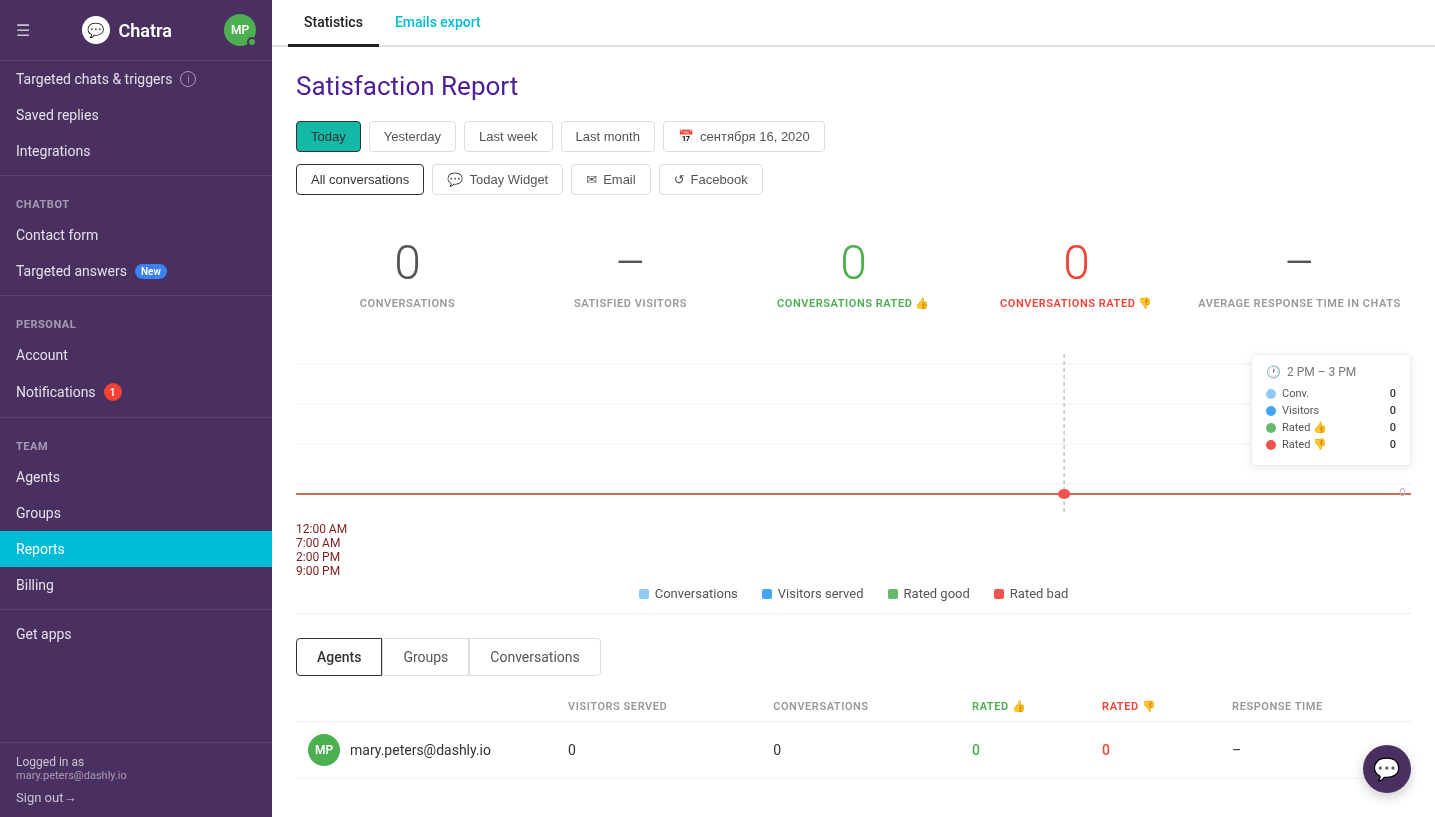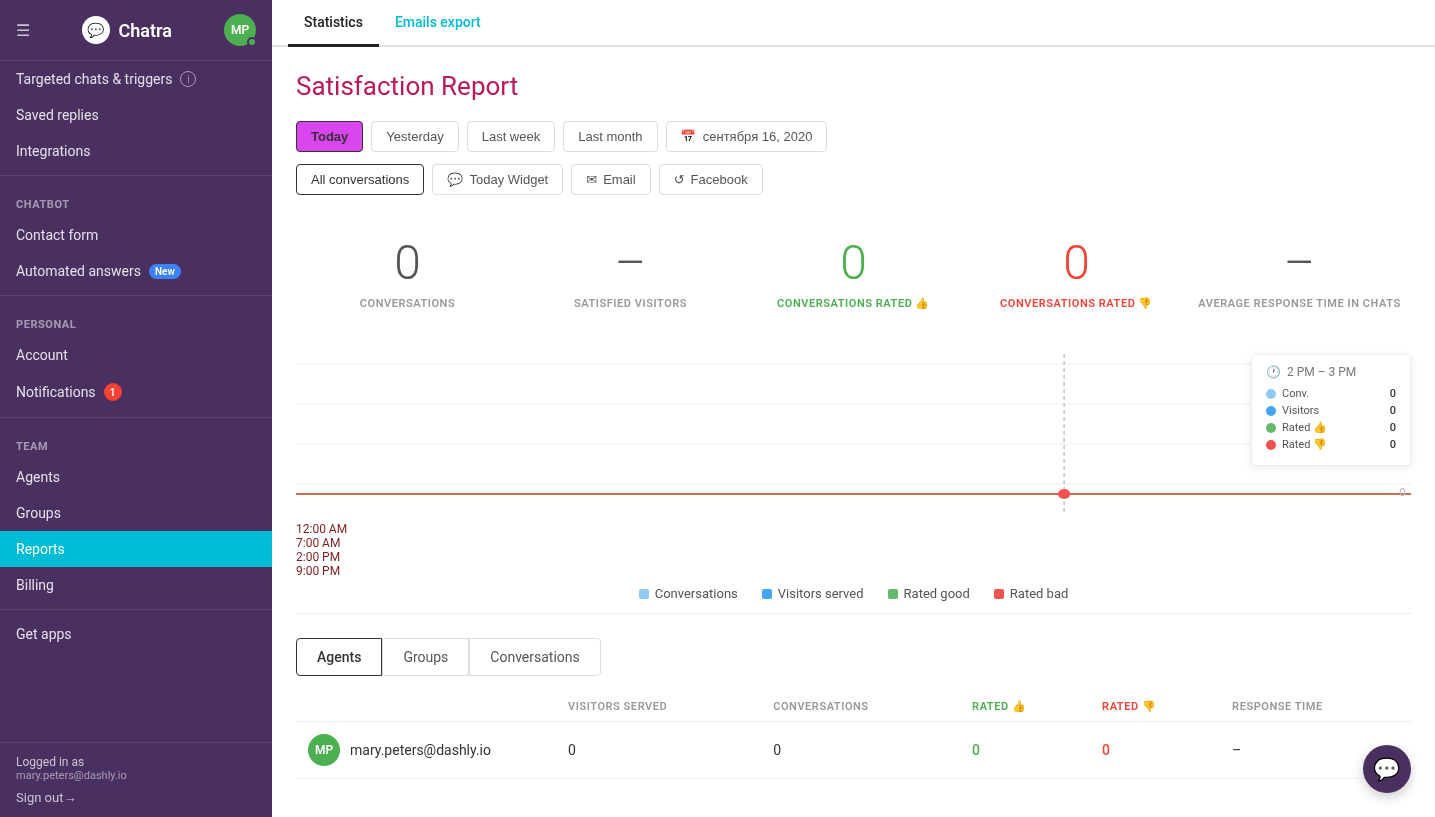--- a/index.html
+++ b/index.html
@@ -151,21 +151,21 @@
       color: #00bcd4;
     }
     .content-area {
       flex: 1;
       overflow-y: auto;
       padding: 24px 24px;
     }
     .page-title {
       font-size: 26px;
       font-weight: 400;
-      color: #be185d;
+      color: #4c1d95;
       margin-bottom: 20px;
     }
 
     
     .filter-bar {
       display: flex;
       align-items: center;
       gap: 8px;
       margin-bottom: 12px;
       flex-wrap: wrap;
@@ -173,24 +173,24 @@
     .filter-btn {
       padding: 7px 14px;
       border-radius: 4px;
       border: 1px solid #ddd;
       background: #fff;
       font-size: 13px;
       cursor: pointer;
       color: #555;
     }
     .filter-btn.active {
-      background: #d946ef;
+      background: #14b8a6;
       border-color: #333;
       color: #333;
-      font-weight: 700;
+      font-weight: 400;
     }
     .date-btn {
       display: flex;
       align-items: center;
       gap: 6px;
       padding: 7px 14px;
       border-radius: 4px;
       border: 1px solid #ddd;
       background: #fff;
       font-size: 13px;
@@ -459,21 +459,21 @@
     <span>Integrations</span>
   </div>
 
   <hr class="divider">
 
   <div class="sidebar-section-label">CHATBOT</div>
   <div class="sidebar-item">
     <span>Contact form</span>
   </div>
   <div class="sidebar-item">
-    <span>Automated answers</span>
+    <span>Targeted answers</span>
     <span class="badge-new">New</span>
   </div>
 
   <hr class="divider">
 
   <div class="sidebar-section-label">PERSONAL</div>
   <div class="sidebar-item">
     <span>Account</span>
   </div>
   <div class="sidebar-item">

